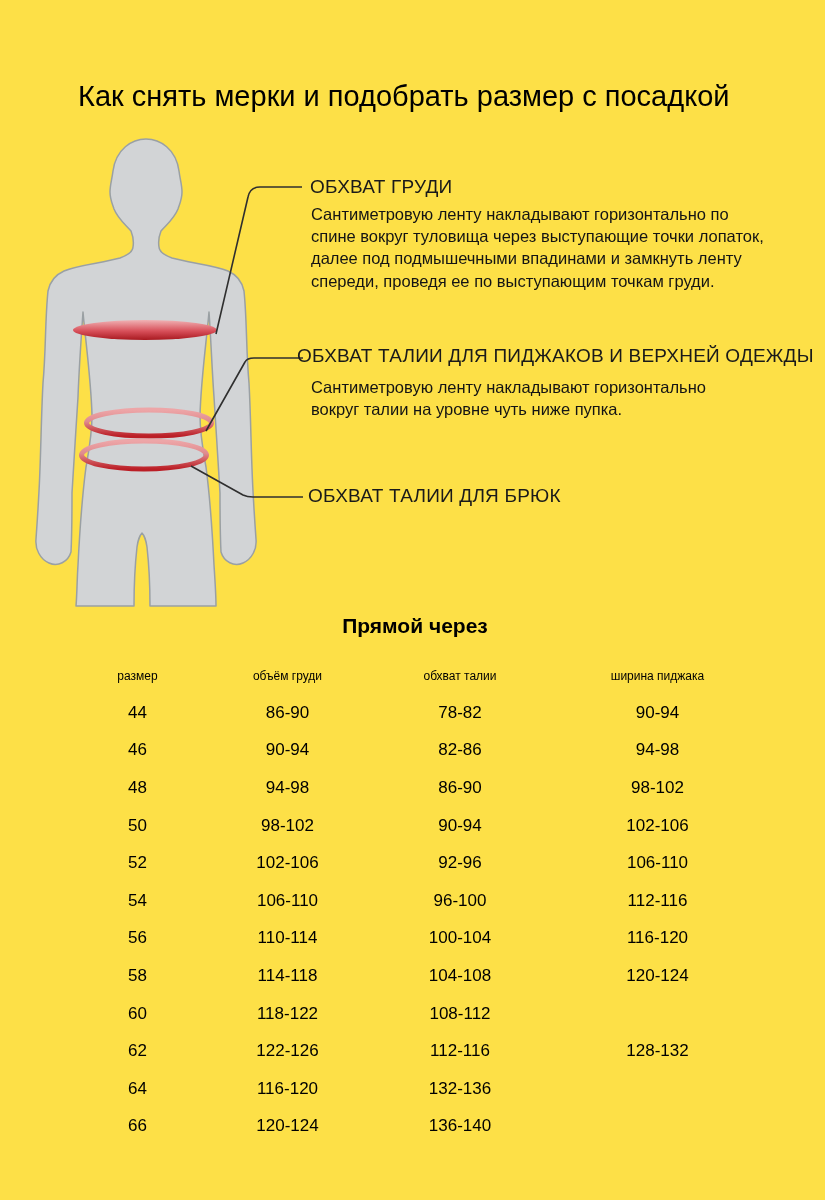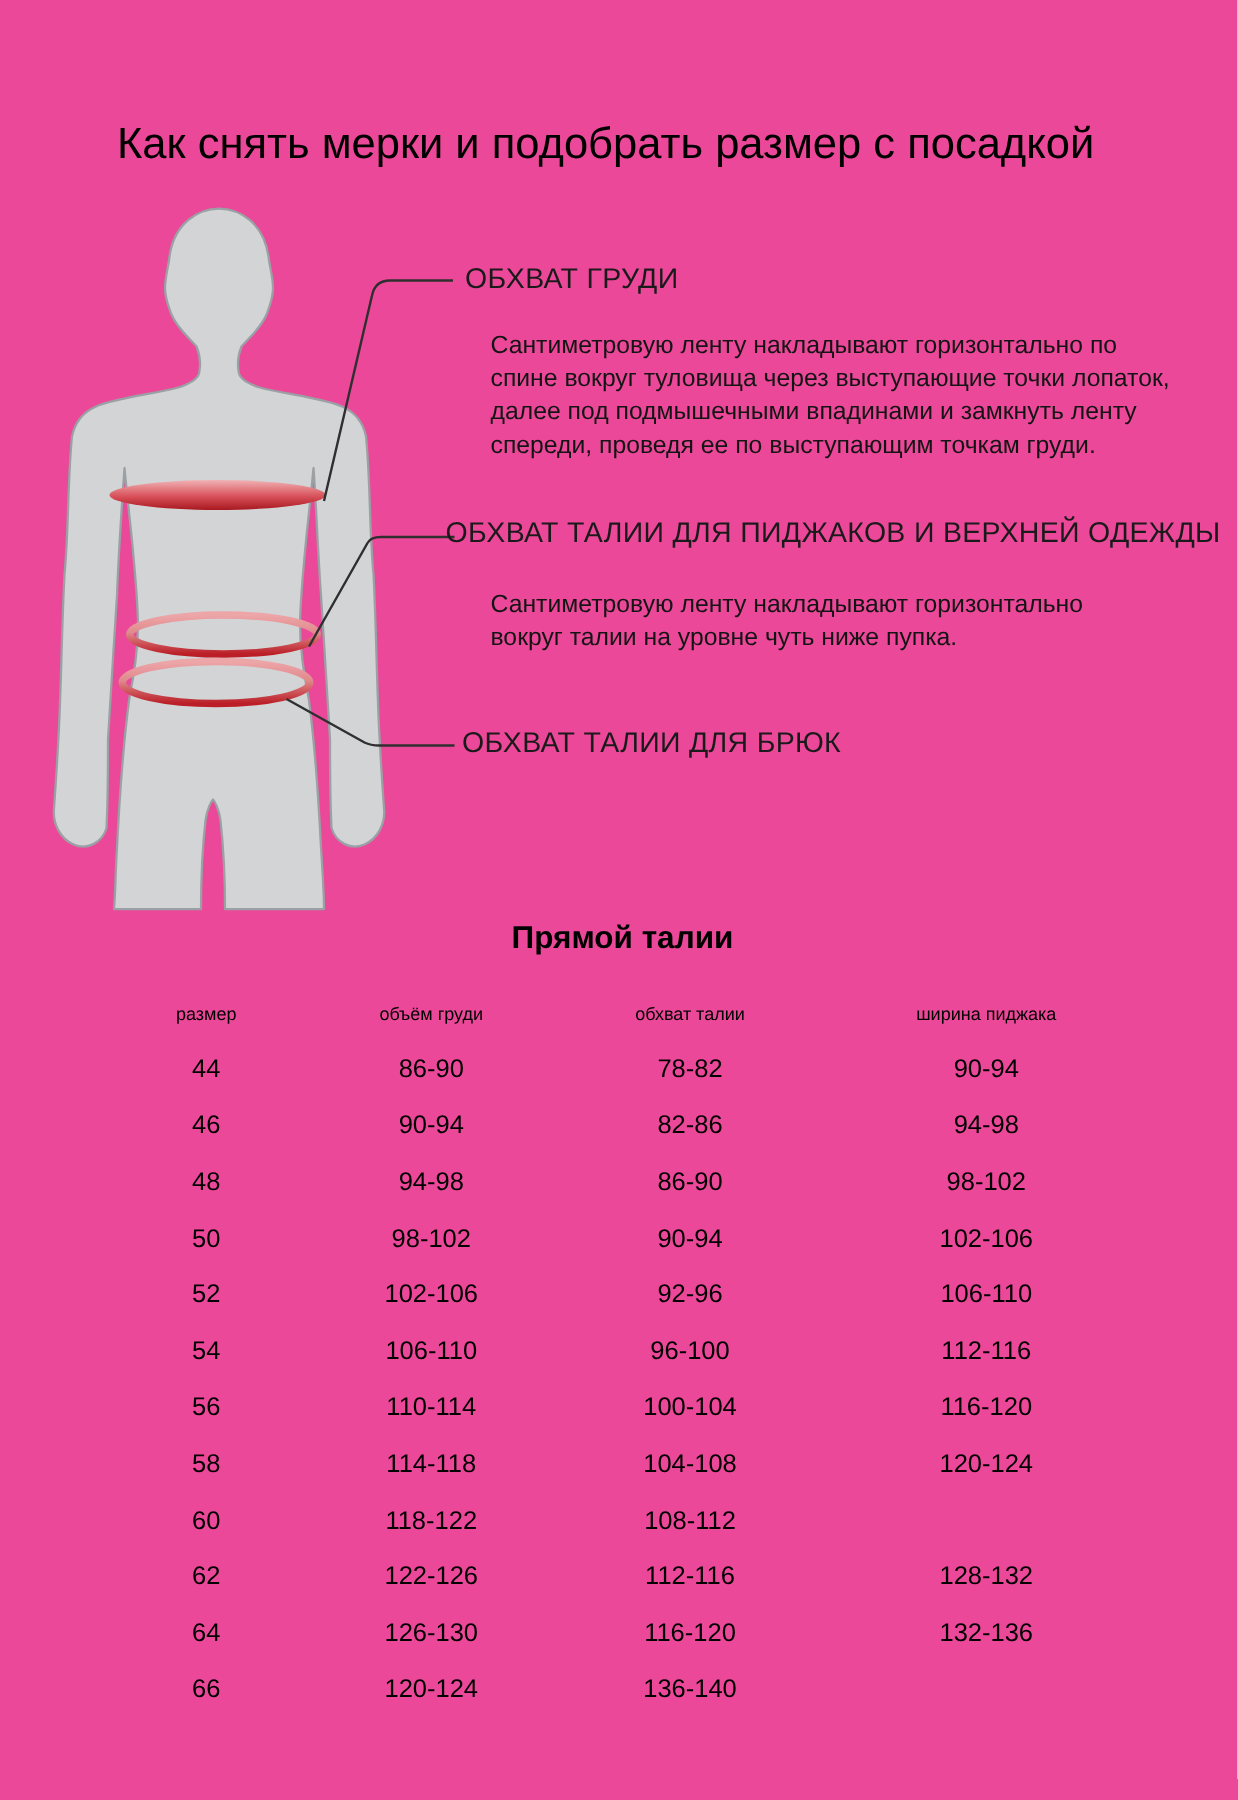--- a/index.html
+++ b/index.html
@@ -1,31 +1,31 @@
 <!DOCTYPE html>
 <html><head>
 <meta charset="utf-8">
 <style>
   html,body{margin:0;padding:0;background:#fff;}
   .page{
-    position:relative;width:825px;height:1200px;background:#ec4899;
+    position:relative;width:825px;height:1200px;background:#fde047;
     font-family:"Liberation Sans","DejaVu Sans",sans-serif;color:#111;overflow:hidden;
   }
   .page-title{
     position:absolute;left:78px;top:80px;width:720px;
     font-size:29px;font-weight:400;color:#000;white-space:nowrap;
   }
   .figure-svg{position:absolute;left:0;top:135px;width:825px;height:481px;}
   .measure-heading{
     position:absolute;font-size:19px;font-weight:400;color:#1a1a1a;
     white-space:nowrap;letter-spacing:.2px;
   }
   .measure-body{
     position:absolute;font-size:16.5px;line-height:22.2px;color:#141414;
-    white-space:pre-line;margin:16px;
+    white-space:pre-line;margin:0;
   }
   .h-chest{left:310px;top:176px;}
   .p-chest{left:311px;top:203px;}
   .h-waist{left:297px;top:345px;}
   .p-waist{left:311px;top:376px;}
   .h-trouser{left:308px;top:485px;}
   .p-trouser{left:309px;top:513px;}
   .table-title{
     position:absolute;left:85px;top:614px;width:660px;text-align:center;
     font-size:21px;font-weight:700;color:#000;
@@ -127,21 +127,21 @@
 спине вокруг туловища через выступающие точки лопаток,
 далее под подмышечными впадинами и замкнуть ленту
 спереди, проведя ее по выступающим точкам груди.</p>
 
   <div class="measure-heading h-waist">ОБХВАТ ТАЛИИ ДЛЯ ПИДЖАКОВ И ВЕРХНЕЙ ОДЕЖДЫ</div>
   <p class="measure-body p-waist">Сантиметровую  ленту накладывают горизонтально
 вокруг талии на уровне чуть ниже пупка.</p>
 
   <div class="measure-heading h-trouser">ОБХВАТ ТАЛИИ ДЛЯ БРЮК</div>
 
-  <div class="table-title">Прямой талии</div>
+  <div class="table-title">Прямой через</div>
 
   <div class="thead-row thead-l1">
     <div class="thcell">размер</div>
     <div class="thcell">объём груди</div>
     <div class="thcell">обхват талии</div>
     <div class="thcell">ширина пиджака</div>
   </div>
 
   <div class="tbody">
       <div class="trow">
@@ -198,21 +198,20 @@
         <div class="tcell">108-112</div>
       </div>
       <div class="trow">
         <div class="tcell">62</div>
         <div class="tcell">122-126</div>
         <div class="tcell">112-116</div>
         <div class="tcell">128-132</div>
       </div>
       <div class="trow">
         <div class="tcell">64</div>
-        <div class="tcell">126-130</div>
         <div class="tcell">116-120</div>
         <div class="tcell">132-136</div>
       </div>
       <div class="trow">
         <div class="tcell">66</div>
         <div class="tcell">120-124</div>
         <div class="tcell">136-140</div>
       </div>
     </div>
 

